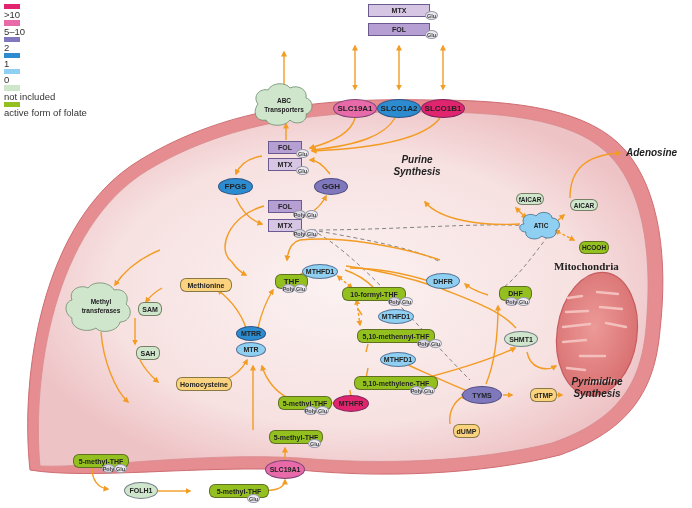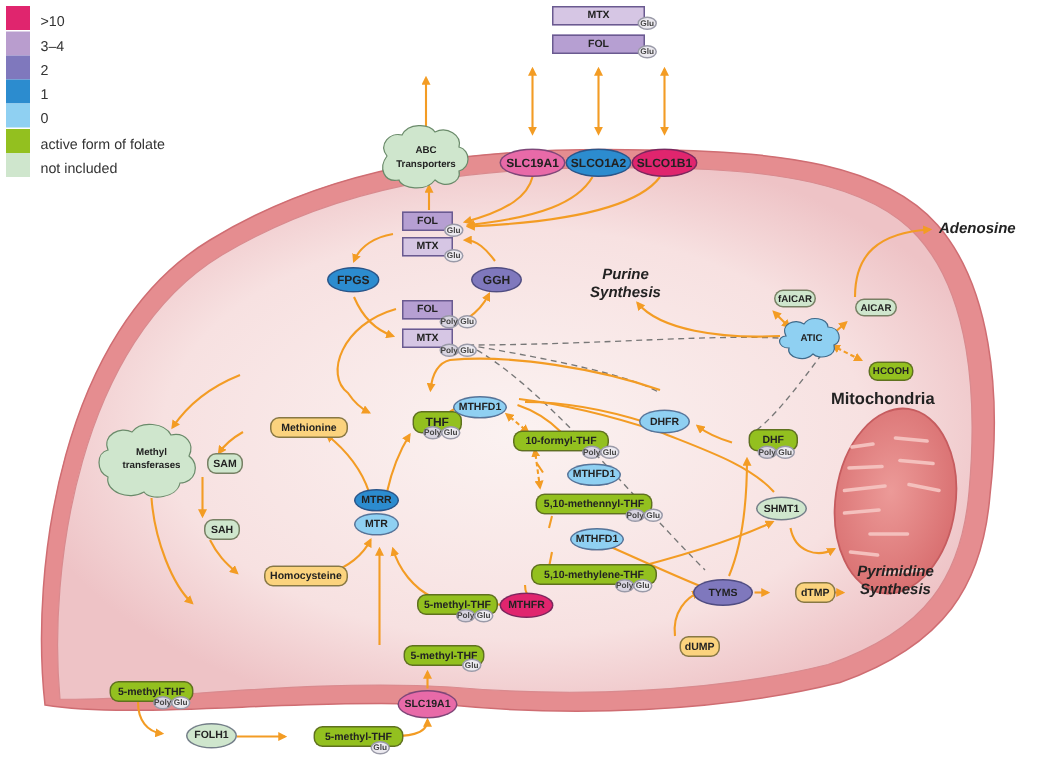--- a/index.html
+++ b/index.html
@@ -1,19 +1,19 @@
 <!DOCTYPE html>
 <html><head>
 <meta charset="utf-8">
 <style>
   html, body { margin:0; padding:0; background:#ffffff; }
   body { width:692px; height:508px; position:relative; overflow:hidden; font-family:"Liberation Sans", sans-serif; }
   #stage { position:absolute; left:0; top:0; width:692px; height:508px; }
   .legend { position:absolute; left:4px; top:4px; }
-  .legend-row { display:flex; align-items:flex-end; height:16.3px; }
+  .legend-row { display:flex; align-items:flex-start; height:16.3px;flex-direction:column; }
   .legend-swatch { width:16px; height:16px; margin-right:7px; box-sizing:border-box; }
   .legend-label { font-size:9.5px; color:#333; }
   .node { position:absolute; box-sizing:border-box; display:flex; align-items:center; justify-content:center;
           font-weight:bold; color:#222; font-size:8px; white-space:nowrap; }
   .ell { border-radius:50%; border:1px solid rgba(40,40,80,0.55);text-align:right; }
   .pill { border-radius:6px; border:1px solid rgba(60,60,30,0.6);margin-left:16px; }
   .rect { border:1px solid #6a5a90; }
   .glu { position:absolute; box-sizing:border-box; border-radius:50%; background:#eceaf0; border:1px solid #9a9aa8;
          font-size:5.5px; font-weight:bold; color:#444; display:flex; align-items:center; justify-content:center; }
   .poly { position:absolute; box-sizing:border-box; border-radius:50%; background:#d8d4e0; border:1px solid #9a9aa8;
@@ -178,42 +178,42 @@
 
     <path d="M524,224 C520,216 530,212 536,216 C540,210 552,212 552,218 C560,218 562,228 556,230 C558,238 546,240 542,236 C536,242 524,238 526,232 C518,232 518,224 524,224 Z" fill="#8fd0f2" stroke="#3f6a8a" stroke-width="0.8"></path>
   </svg>
 
   <div class="legend" id="legend">
       <div class="legend-row">
         <div class="legend-swatch" style="background: rgb(224, 37, 110);"></div>
         <span class="legend-label">&gt;10</span>
       </div>
       <div class="legend-row">
-        <div class="legend-swatch" style="background: rgb(185, 157, 206);"></div>
-        <span class="legend-label">3–4</span>
+        <div class="legend-swatch" style="background: rgb(232, 106, 168);"></div>
+        <span class="legend-label">5–10</span>
       </div>
       <div class="legend-row">
         <div class="legend-swatch" style="background: rgb(127, 120, 189);"></div>
         <span class="legend-label">2</span>
       </div>
       <div class="legend-row">
         <div class="legend-swatch" style="background: rgb(44, 140, 207);"></div>
         <span class="legend-label">1</span>
       </div>
       <div class="legend-row">
         <div class="legend-swatch" style="background: rgb(143, 208, 242);"></div>
         <span class="legend-label">0</span>
       </div>
       <div class="legend-row">
+        <div class="legend-swatch" style="background: rgb(207, 230, 205);"></div>
+        <span class="legend-label">not included</span>
+      </div>
+      <div class="legend-row">
         <div class="legend-swatch" style="background: rgb(147, 192, 31);"></div>
         <span class="legend-label">active form of folate</span>
-      </div>
-      <div class="legend-row">
-        <div class="legend-swatch" style="background: rgb(207, 230, 205);"></div>
-        <span class="legend-label">not included</span>
       </div>
     </div>
 
   <div class="node rect" style="left:368px;top:4px;width:62px;height:13px;background:#d6c6e4;font-size:7px;">
     <span>MTX</span>
     </div>
   <div class="glu" style="left:425px;top:11px;width:13px;height:9px;">Glu</div>
   <div class="node rect" style="left:368px;top:23px;width:62px;height:13px;background:#b69fd2;font-size:7px;">
     <span>FOL</span>
     </div>
@@ -236,26 +236,26 @@
   <div class="node ell" style="left:218px;top:178px;width:35px;height:17px;background:#2c8ccf;">FPGS</div>
   <div class="node ell" style="left:314px;top:178px;width:34px;height:17px;background:#7f78bd;">GGH</div>
 
   <div class="node rect" style="left:268px;top:200px;width:34px;height:13px;background:#b69fd2;font-size:7px;">FOL</div>
   <div class="poly" style="left:293px;top:210px;width:13px;height:9px;">Poly</div>
   <div class="glu" style="left:305px;top:210px;width:13px;height:9px;">Glu</div>
   <div class="node rect" style="left:268px;top:219px;width:34px;height:13px;background:#d6c6e4;font-size:7px;">MTX</div>
   <div class="poly" style="left:293px;top:229px;width:13px;height:9px;">Poly</div>
   <div class="glu" style="left:305px;top:229px;width:13px;height:9px;">Glu</div>
 
-  <div class="label lbl-mid" style="left:388px;top:178px;width:58px;">
+  <div class="label lbl-mid" style="left:388px;top:154px;width:58px;">
     <div>Purine</div>
     <div>Synthesis</div>
   </div>
   <div class="label lbl-mid" style="left:626px;top:147px;">Adenosine</div>
-  <div class="label lbl-big" style="left:554px;top:260px;">Mitochondria</div>
+  <div class="label lbl-big" style="left:554px;top:260px;font-family:Liberation Serif, serif;">Mitochondria</div>
   <div class="label lbl-mid" style="left:562px;top:376px;width:70px;">
     <div>Pyrimidine</div>
     <div>Synthesis</div>
   </div>
 
   <div class="cloud-text" style="left:76px;top:297px;width:50px;">
     <div>Methyl</div>
     <div>transferases</div>
   </div>
   <div class="node pill" style="left:164px;top:278px;width:52px;height:14px;background:#fbd37e;font-size:7px;">Methionine</div>

